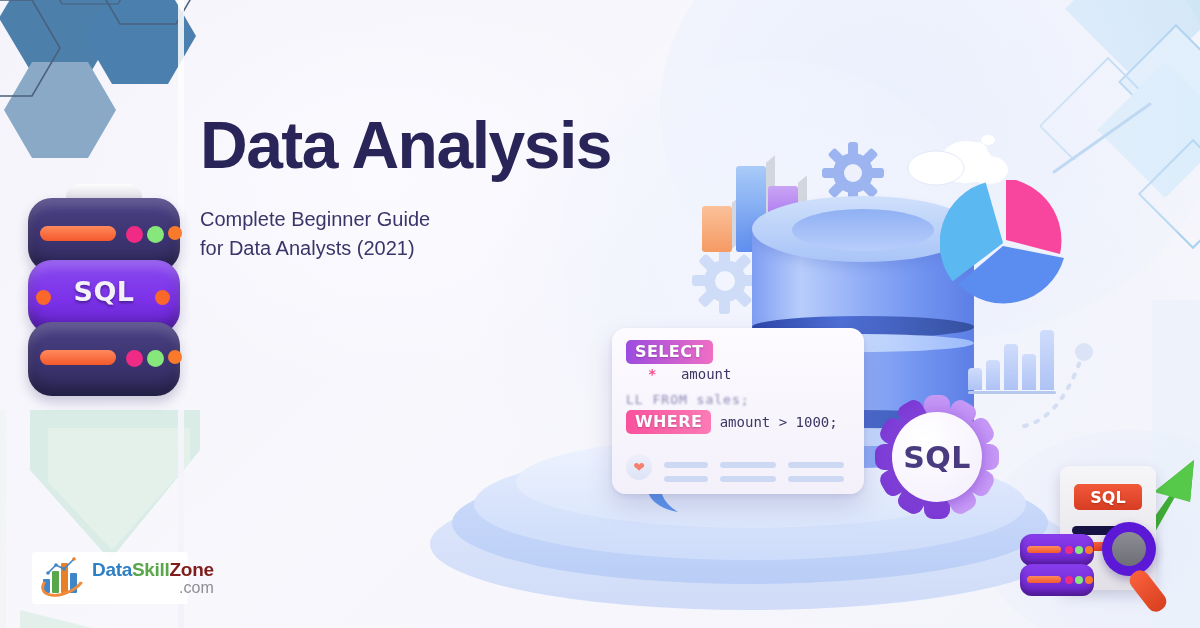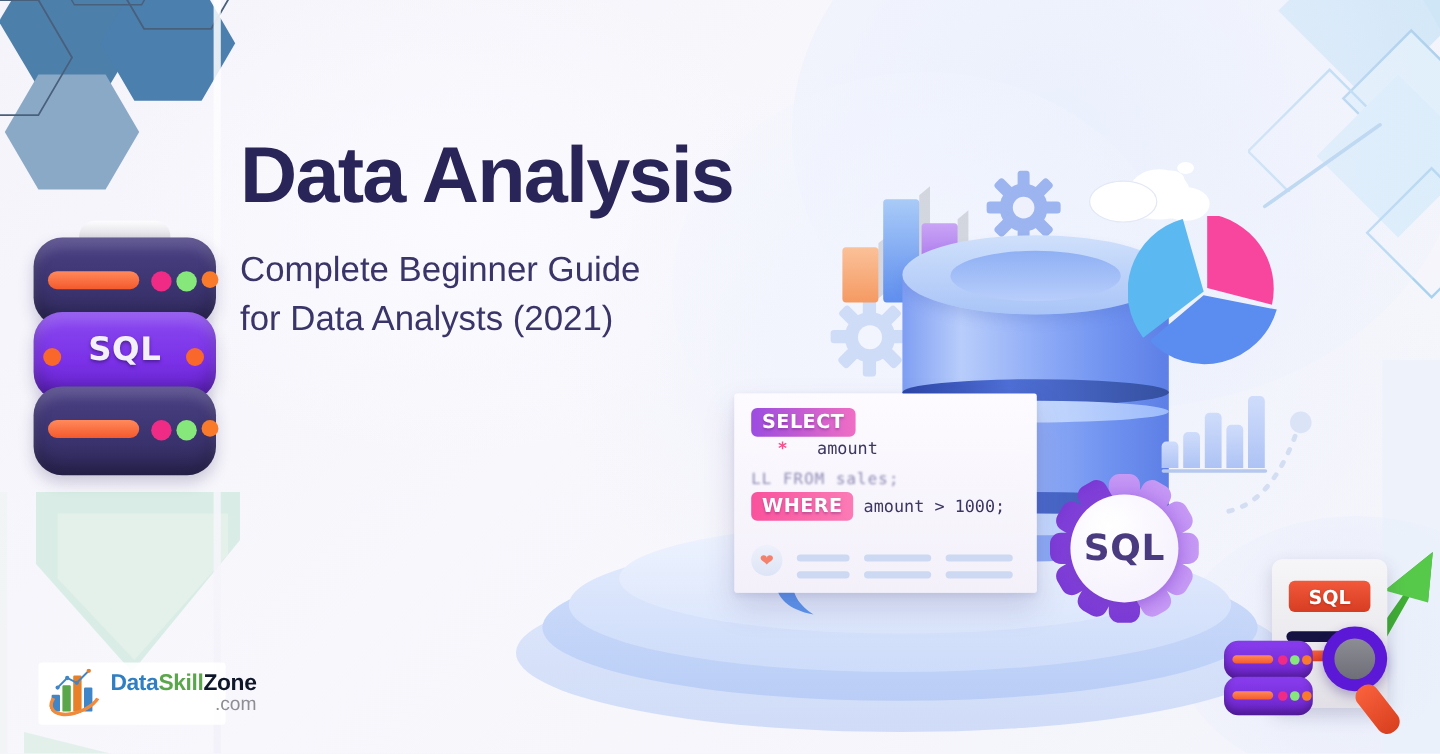--- a/index.html
+++ b/index.html
@@ -56,21 +56,21 @@
   }
   .h-for {
     font-size:47px; font-weight:700; color:#2c2a5e;
     display:inline-block; margin-left:16px; vertical-align:baseline;
   }
   .h-main {
     font-size:66px; font-weight:800; letter-spacing:-1.5px; color:#2a2559;
     margin-top:4px; line-height:1.02; white-space:nowrap;
   }
   .sub {
-    margin-top:26px; font-size:29px; line-height:1.42; font-weight:500; color:#3a3569;
+    margin-top:26px; font-size:20px; line-height:1.42; font-weight:500; color:#3a3569;
   }
 
   
   .podium { position:absolute; left:430px; top:432px; width:640px; height:190px; }
   .pod-e { position:absolute; border-radius:50%; }
 
   
   .cyl { position:absolute; left:752px; top:196px; width:222px; height:300px; }
   .cyl-body {
     position:absolute; left:0; top:26px; width:222px; height:246px;
@@ -111,21 +111,21 @@
   
   .gearflat { position:absolute; }
 
   
   .cloud { position:absolute; }
 
   
   .card {
     position:absolute; left:612px; top:328px; width:252px; height:166px;
     background:linear-gradient(180deg,#fdfbff,#f3f0fa);
-    border-radius:2px;
+    border-radius:14px;
     box-shadow:0 12px 26px rgba(70,60,130,.18), 0 2px 5px rgba(70,60,130,.10);
     padding:12px 14px;
   }
   .code-line { position:relative; height:25px; }
   .kw {
     display:inline-block; padding:2px 9px 3px; border-radius:5px;
     font-family:"DejaVu Sans", sans-serif;
     font-weight:800; font-size:16px; color:#fff; letter-spacing:.4px;
     text-shadow:0 1px 2px rgba(90,30,110,.35);
   }
@@ -213,21 +213,21 @@
   .logo-mark { position:relative; width:46px; height:38px; flex:0 0 46px; }
   .lbar { position:absolute; bottom:4px; border-radius:1px; }
   .swoosh {
     position:absolute; left:0; bottom:2px; width:46px; height:26px;
     border:3px solid #f08a3c; border-radius:50%;
     border-top-color:transparent; border-right-color:transparent;
     transform:rotate(-22deg);
   }
   .logo-text { line-height:1; }
   .logo-text .w { font-size:19px; font-weight:700; letter-spacing:-.3px; }
-  .w1 { color:#2f7fc4; } .w2 { color:#5aa64a; } .w3 { color:#0f172a; }
+  .w1 { color:#2f7fc4; } .w2 { color:#5aa64a; } .w3 { color:#7f1d1d; }
   .logo-dotcom { display:block; text-align:right; font-size:16px; color:#8d8d93; margin-top:1px; }
 </style>
 </head>
 <body>
 
 <div id="stage">
 
   <div class="bg">
 
     <svg style="position:absolute;left:-30px;top:-34px;width:240px;height:210px;">

